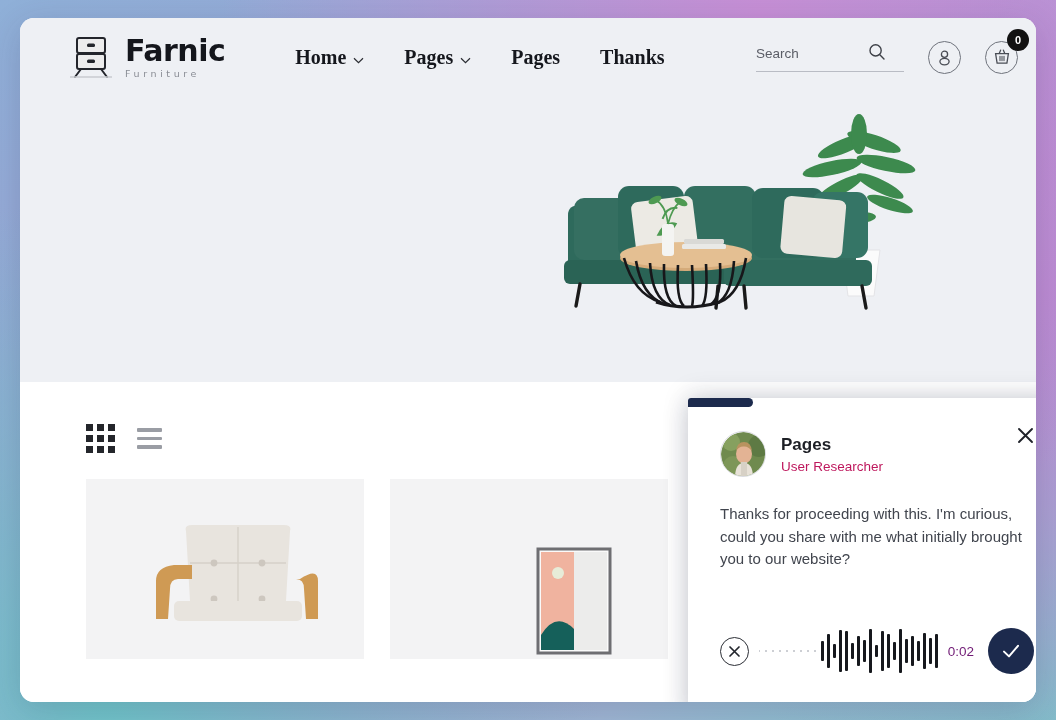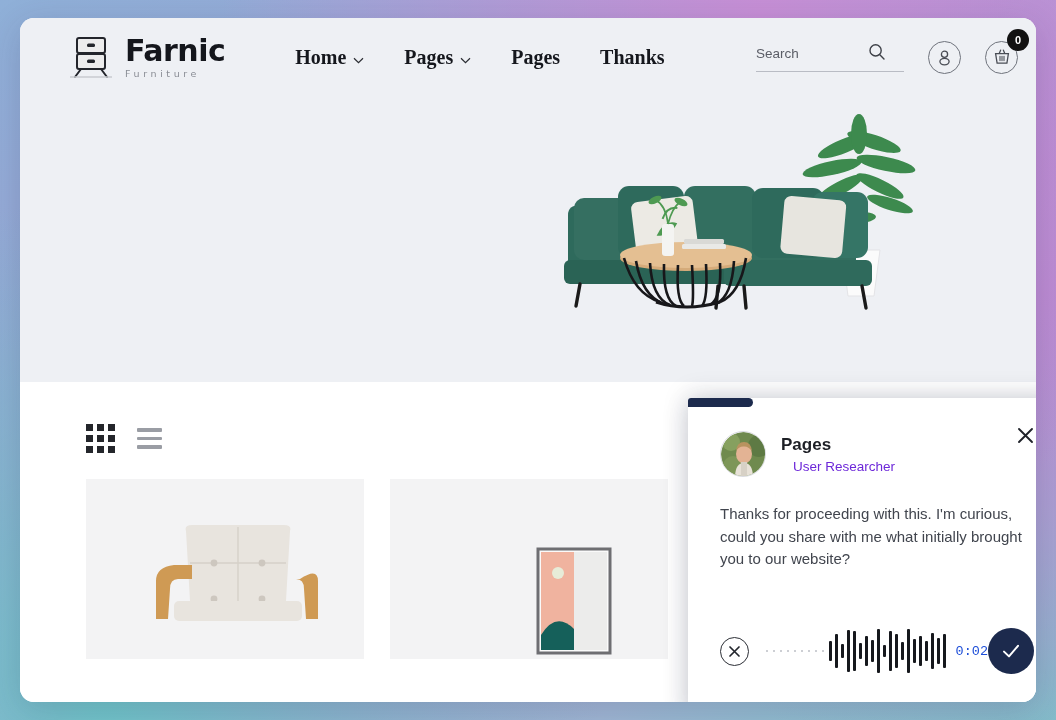--- a/index.html
+++ b/index.html
@@ -239,23 +239,22 @@
     border: 1px solid #d9dbe0;
   }
   .researcher-name {
     font-size: 17px;
     font-weight: 700;
     color: #1d1f25;
     line-height: 1.3;
   }
   .researcher-role {
     font-size: 13.5px;
-    color: #6d28d9;
+    color: #be185d;
     margin-top: 3px;
-    margin-left: 12px;
   }
   .question {
     padding: 26px 34px 0 32px;
     font-size: 15px;
     line-height: 1.5;
     color: #41454e;
   }
   .recorder {
     position: absolute;
     left: 0; right: 0;
@@ -280,23 +279,23 @@
     justify-content: flex-end;
     gap: 3px;
     height: 46px;
     margin: 0 10px;
     overflow: hidden;
   }
   .wave-dot { width: 2px; height: 2px; background: #bcbfc6; border-radius: 50%; flex: none; margin-right: 2px; }
   .wave-bar { width: 3px; background: #16181d; border-radius: 1px; flex: none; }
   .rec-time {
     font-size: 13.5px;
-    color: #1d4ed8;
+    color: #701a75;
+    margin-right: 14px;
     white-space: nowrap;
-    font-family: Liberation Mono, monospace;
   }
   .submit-rec {
     width: 46px; height: 46px;
     border-radius: 50%;
     background: #1c2a4d;
     display: flex; align-items: center; justify-content: center;
     cursor: pointer;
     flex: none;
   }
 </style>

